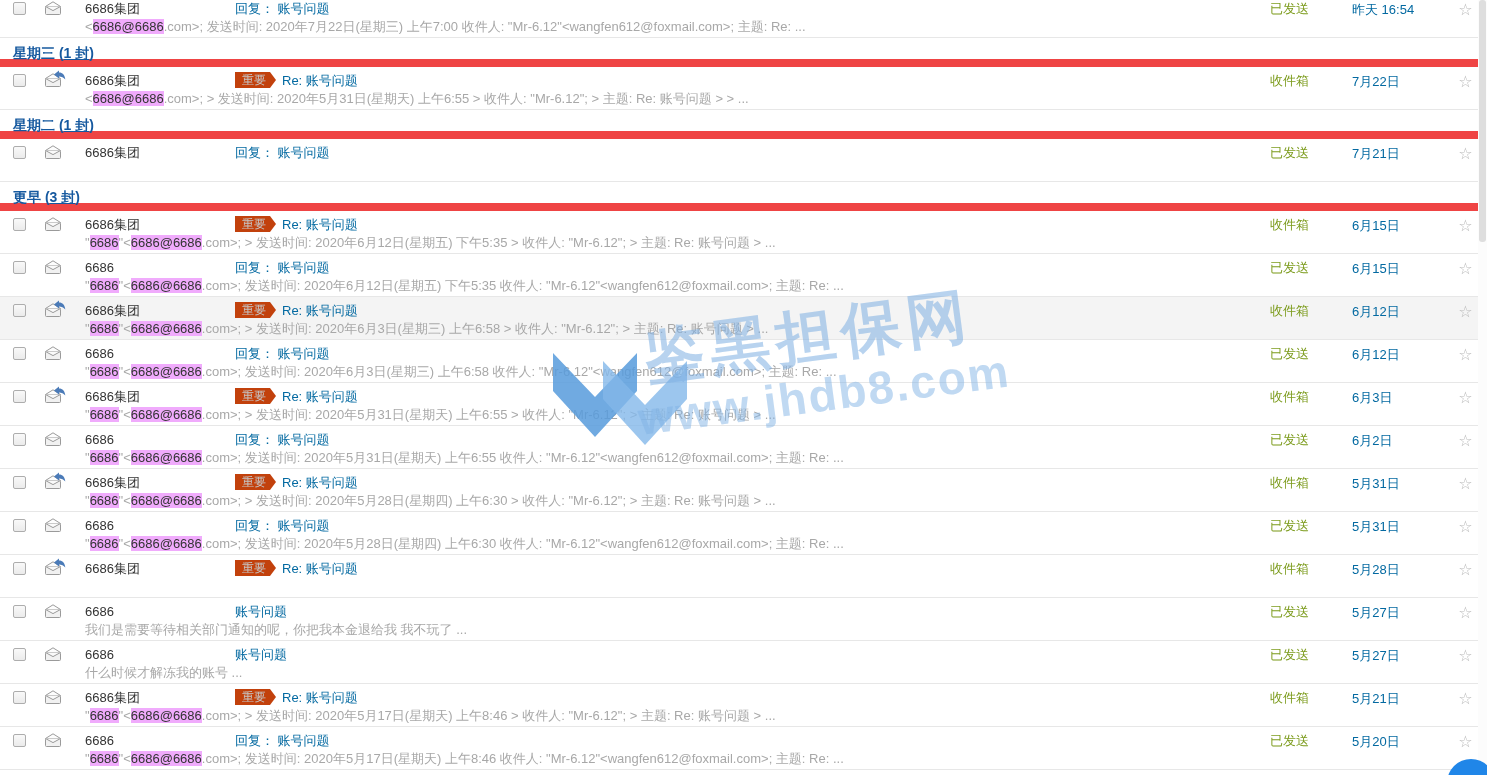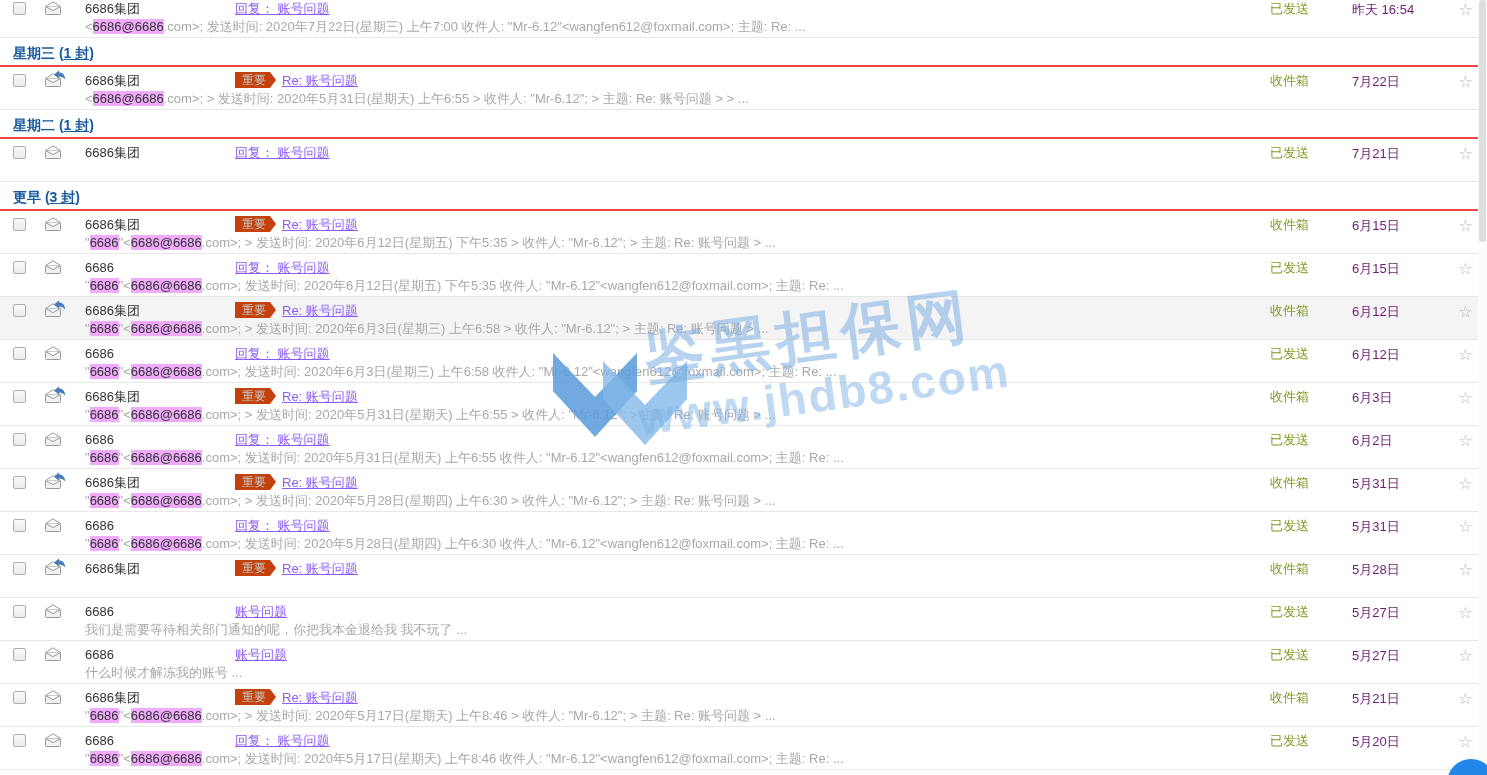--- a/index.html
+++ b/index.html
@@ -1,48 +1,48 @@
 <!DOCTYPE html>
 <html><head>
 <meta charset="utf-8">
 <style>
   * { margin:0; padding:0; box-sizing:border-box; }
   html,body { width:1487px; height:775px; overflow:hidden; background:#fff;
     font-family:"Liberation Sans","DejaVu Sans",sans-serif; }
   #mail-list { margin-top:-5px; }
 
   
-  .gheader { height:29px; padding:7px 0 2px 13px; border-bottom:2px solid #ef4444;
+  .gheader { height:29px; padding:7px 0 2px 13px; border-bottom:8px solid #ef4444;
     font-size:14px; font-weight:bold; color:#16599f; }
   .gheader .paren { font-weight:bold; color:#16599f; }
   .gcount-link { color:#16599f; text-decoration:underline; cursor:pointer; }
 
   
   .row { height:43px; border-bottom:1px solid #e7e7e7; display:flex;
     align-items:flex-start; padding-top:4px; background:#fff; }
   .row.selected { background:#f4f4f4; }
   .cb { width:13px; height:13px; margin:3px 0 0 13px; border:1px solid #adadad;
     border-radius:2px; background:linear-gradient(#f9f9f9,#ebebeb); flex:none; cursor:pointer; }
   .icn { width:18px; height:16px; margin:2px 0 0 18px; position:relative; flex:none; }
   .icn .arrow { position:absolute; right:-4px; top:-3px; }
   .main { flex:1; margin-left:23px; overflow:hidden; }
   .l1 { height:19px; line-height:19px; font-size:13px; color:#333; white-space:nowrap; }
   .sender { display:inline-block; width:150px; overflow:hidden; vertical-align:top; }
   .tag { display:inline-block; background:#c2410c; color:#c6c6c6; font-size:12px;
     line-height:16px; padding:0 10px 0 7px; margin-right:6px; vertical-align:1px;
     clip-path:polygon(0 0,calc(100% - 6px) 0,100% 50%,calc(100% - 6px) 100%,0 100%); }
   .tag:empty { display:none; }
-  .subj { color:#8b5cf6;text-decoration:underline; }
+  .subj { color:#0369a1; }
   .l2 { height:18px; line-height:18px; font-size:13px; color:#a8a8a8;
     white-space:nowrap; overflow:hidden; }
   .hl { background:#f0abfc; color:#333; }
   .hl:empty { display:none; }
   .folder-cell { width:82px; flex:none; padding-top:0; }
   .folder { font-size:13px; color:#7d9c1e; text-decoration:none; cursor:pointer; }
-  .date-cell { width:92px; flex:none; padding-top:2px; font-size:13px; color:#701a75; }
+  .date-cell { width:92px; flex:none; padding-top:2px; font-size:13px; color:#0369a1; }
   .star-cell { width:43px; flex:none; text-align:center; padding-top:1px; }
   .star { font-size:16px; color:#bcbcbc; cursor:pointer; }
 
   
   .watermark { position:fixed; left:0; top:0; width:100%; height:100%;
     pointer-events:none; z-index:5; }
   .wm-logo { position:absolute; left:545px; top:325px; }
   .wm-text { position:absolute; left:650px; top:318px; font-size:60px; font-weight:bold;
     letter-spacing:6px; color:rgba(125,175,225,0.55); transform:rotate(-7.5deg);
     transform-origin:left bottom; white-space:nowrap; }

